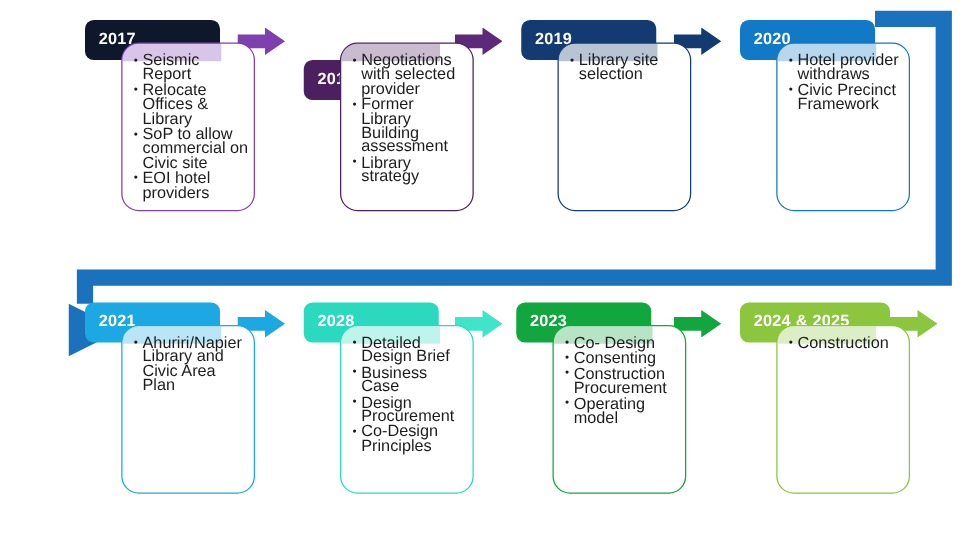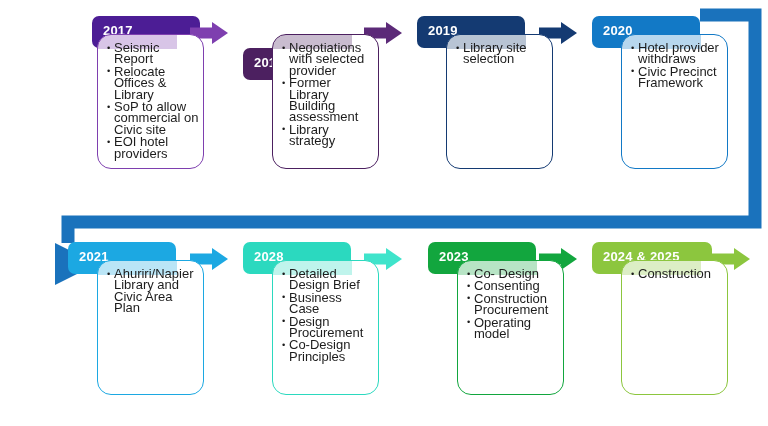--- a/index.html
+++ b/index.html
@@ -130,21 +130,21 @@
   <svg class="elbow-svg" viewBox="0 0 768 426" xmlns="http://www.w3.org/2000/svg">
     <path id="elbow-path" d="M 700 15 L 755 15 L 755 222 L 68 222 L 68 243" fill="none" stroke="#1A72BC" stroke-width="13" stroke-linejoin="miter"></path>
 
     <polygon id="elbow-head" points="55,243 55,285 97,264" fill="#1A72BC"></polygon>
     <rect id="elbow-head-stem" x="61" y="253" width="14" height="22" fill="#1A72BC"></rect>
   </svg>
 
   <div class="row row-top">
 
     <div class="stage" style="left:68px">
-      <div class="stage-header" style="background: #4c1d95; margin-left: 24px;">
+      <div class="stage-header" style="background: #0f172a;">
         <span class="stage-header-label">2017</span>
       </div>
       <div class="stage-card" style="border-color: rgb(126, 63, 175);">
         <div class="card-tint" style="background: rgb(126, 63, 175);"></div>
         <ul class="bullets">
           <li>Seismic Report</li>
           <li>Relocate Offices &amp; Library</li>
           <li>SoP to allow commercial on Civic site</li>
           <li>EOI hotel providers</li>
         </ul>
@@ -238,21 +238,21 @@
           <li>Co-Design Principles</li>
         </ul>
       </div>
     </div>
     <div class="arrow" style="left:364px">
       <svg width="38" height="22" viewBox="0 0 38 22" xmlns="http://www.w3.org/2000/svg">
         <polygon class="arrow-shape" points="0,5.5 22,5.5 22,0 38,11 22,22 22,16.5 0,16.5" fill="#3FE4CB"></polygon>
       </svg>
     </div>
 
-    <div class="stage" style="left:428px">
+    <div class="stage" style="left:413px">
       <div class="stage-header" style="background: rgb(18, 166, 62);">
         <span class="stage-header-label">2023</span>
       </div>
       <div class="stage-card" style="border-color: rgb(18, 166, 62);">
         <div class="card-tint" style="background: rgb(18, 166, 62);"></div>
         <ul class="bullets">
           <li>Co- Design</li>
           <li>Consenting</li>
           <li>Construction Procurement</li>
           <li>Operating model</li>

